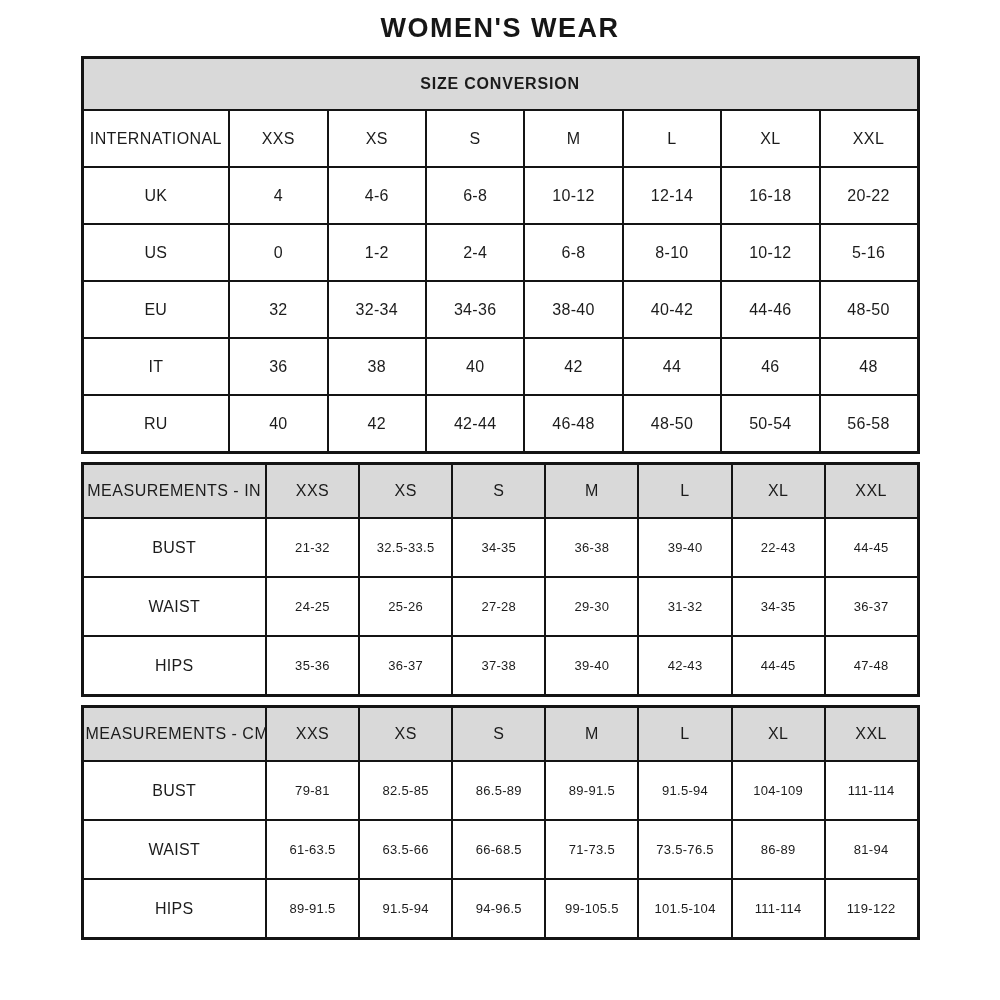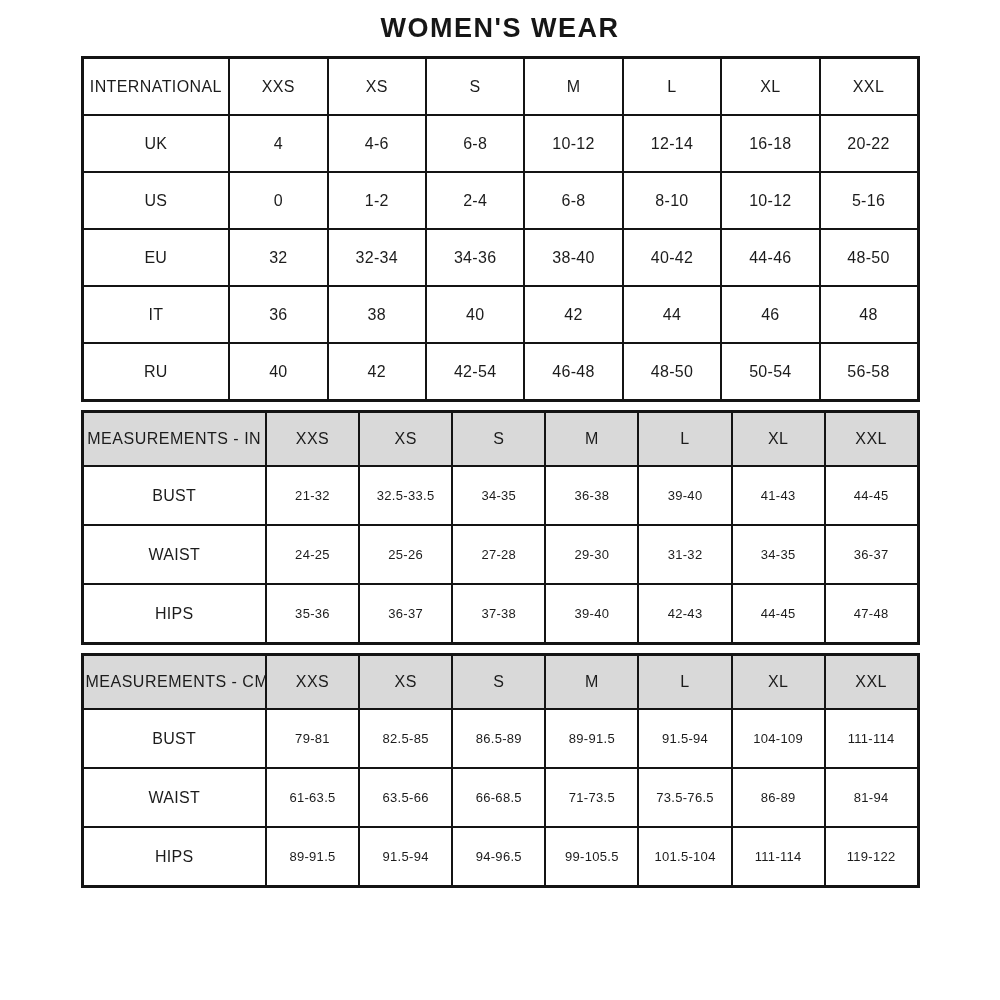--- a/index.html
+++ b/index.html
@@ -93,20 +93,23 @@
         <col style="width: 17.6%;">
         <col style="width: 11.7714%;">
         <col style="width: 11.7714%;">
         <col style="width: 11.7714%;">
         <col style="width: 11.7714%;">
         <col style="width: 11.7714%;">
         <col style="width: 11.7714%;">
         <col style="width: 11.7714%;">
       </colgroup>
       <tbody>
+        <tr class="band-row">
+          <td colspan="8">SIZE CONVERSION</td>
+        </tr>
         <tr class="hdr-row">
           <td class="row-label">INTERNATIONAL</td>
           <td>XXS</td>
           <td>XS</td>
           <td>S</td>
           <td>M</td>
           <td>L</td>
           <td>XL</td>
           <td>XXL</td>
         </tr>
@@ -147,21 +150,21 @@
           <td>40</td>
           <td>42</td>
           <td>44</td>
           <td>46</td>
           <td>48</td>
         </tr>
         <tr class="data-row">
           <td class="row-label">RU</td>
           <td>40</td>
           <td>42</td>
-          <td>42-54</td>
+          <td>42-44</td>
           <td>46-48</td>
           <td>48-50</td>
           <td>50-54</td>
           <td>56-58</td>
         </tr>
       </tbody>
   </table>
 
   <div class="gap"></div>
 
@@ -187,21 +190,21 @@
           <td>XL</td>
           <td>XXL</td>
         </tr>
         <tr class="data-row">
           <td class="row-label">BUST</td>
           <td>21-32</td>
           <td>32.5-33.5</td>
           <td>34-35</td>
           <td>36-38</td>
           <td>39-40</td>
-          <td>41-43</td>
+          <td>22-43</td>
           <td>44-45</td>
         </tr>
         <tr class="data-row">
           <td class="row-label">WAIST</td>
           <td>24-25</td>
           <td>25-26</td>
           <td>27-28</td>
           <td>29-30</td>
           <td>31-32</td>
           <td>34-35</td>

